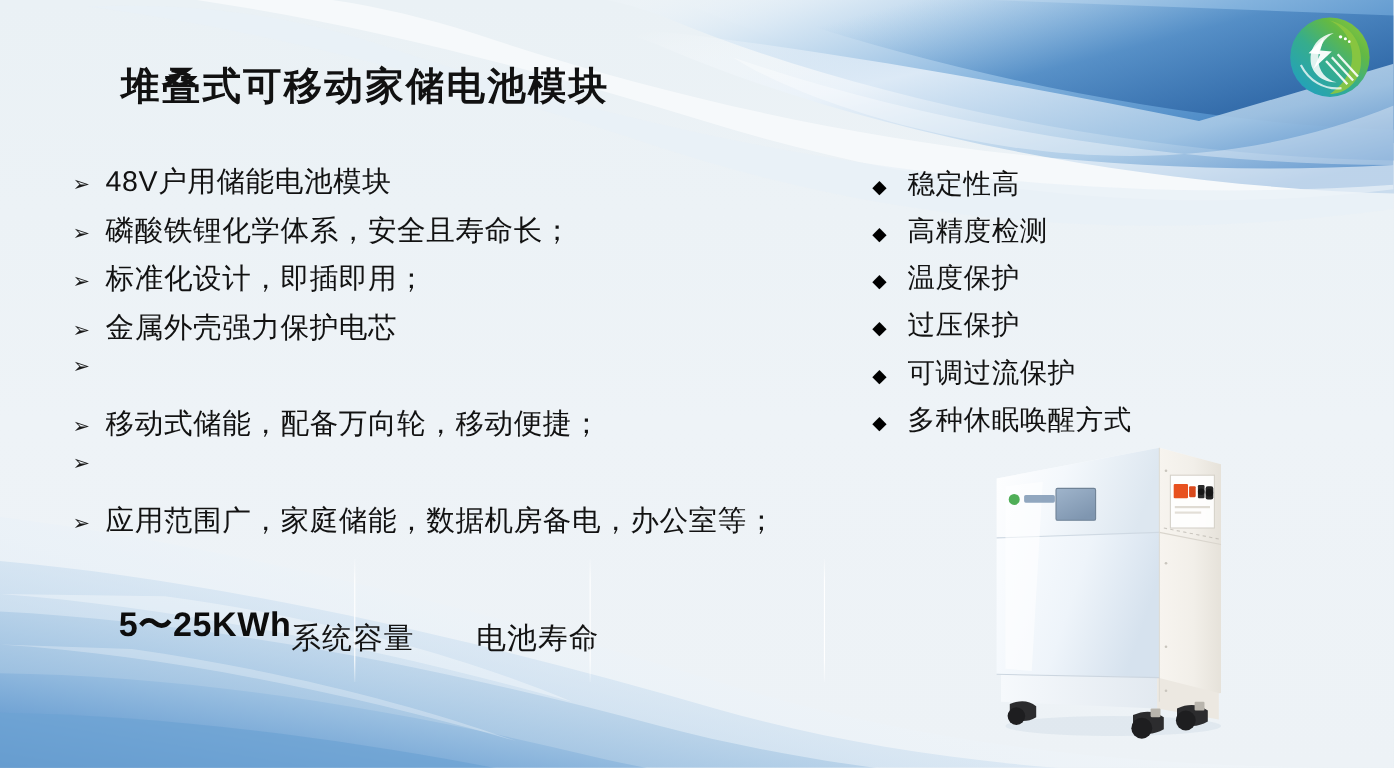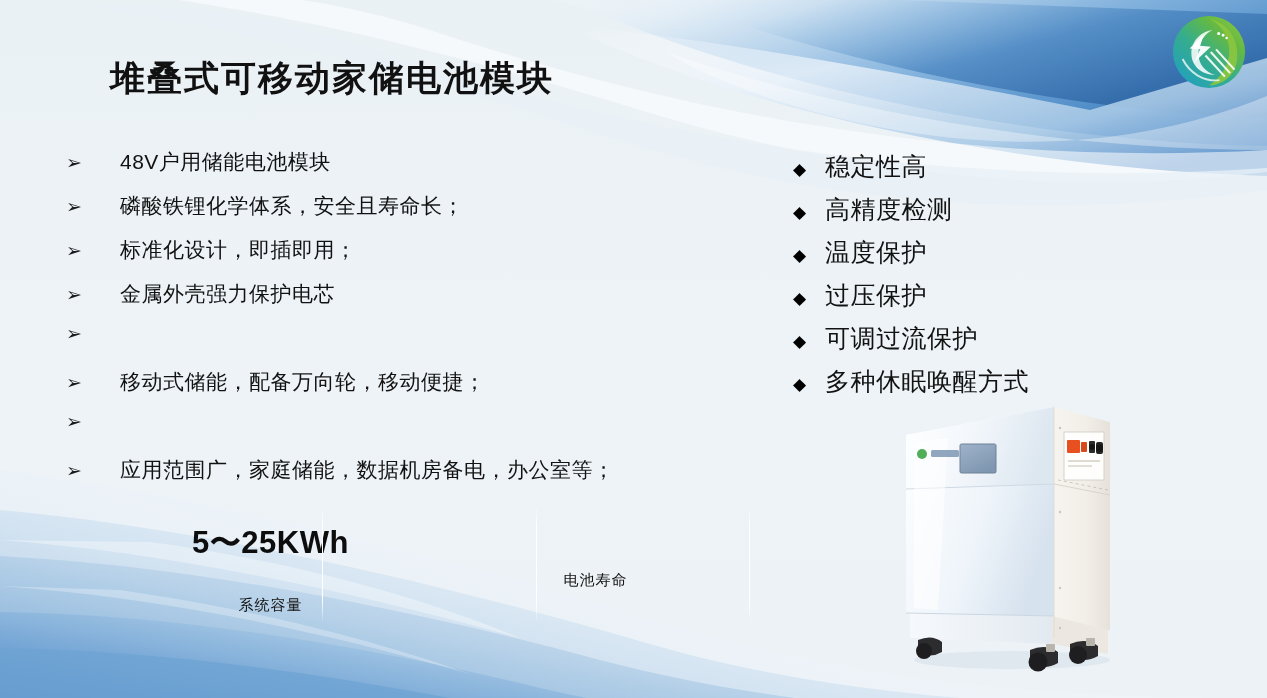--- a/index.html
+++ b/index.html
@@ -64,25 +64,24 @@
     height: 44px;
   }
   .left-marker {
     width: 30px;
     flex: 0 0 30px;
     font-size: 19px;
     color: #1a1a1a;
     line-height: 1;
   }
   .left-text {
-    font-size: 21px;
+    font-size: 26px;
     color: #121212;
     letter-spacing: 0.5px;
     white-space: nowrap;
-    margin-left: 24px;
   }
 
   
   .right-list {
     position: absolute;
     left: 793px;
     top: 150px;
     width: 300px;
   }
   .right-item {
@@ -110,34 +109,34 @@
     left: 108px;
     top: 508px;
     width: 650px;
     height: 112px;
     display: flex;
   }
   .stat {
     position: relative;
     flex: 1 1 0;
     display: flex;
-    flex-direction: column;
+    flex-direction: row;
     align-items: center;
-    justify-content: center;
+    justify-content: flex-start;
   }
   .stat-value {
     font-size: 31px;
     font-weight: 700;
     color: #0d0d0d;
     letter-spacing: 0.5px;
     margin-top: 8px;
     white-space: nowrap;
   }
   .stat-label {
-    font-size: 15px;
+    font-size: 27px;
     color: #131313;
     letter-spacing: 1px;
     margin-top: 32px;
     white-space: nowrap;
   }
   .divider {
     position: absolute;
     top: 0;
     width: 1px;
     height: 112px;

